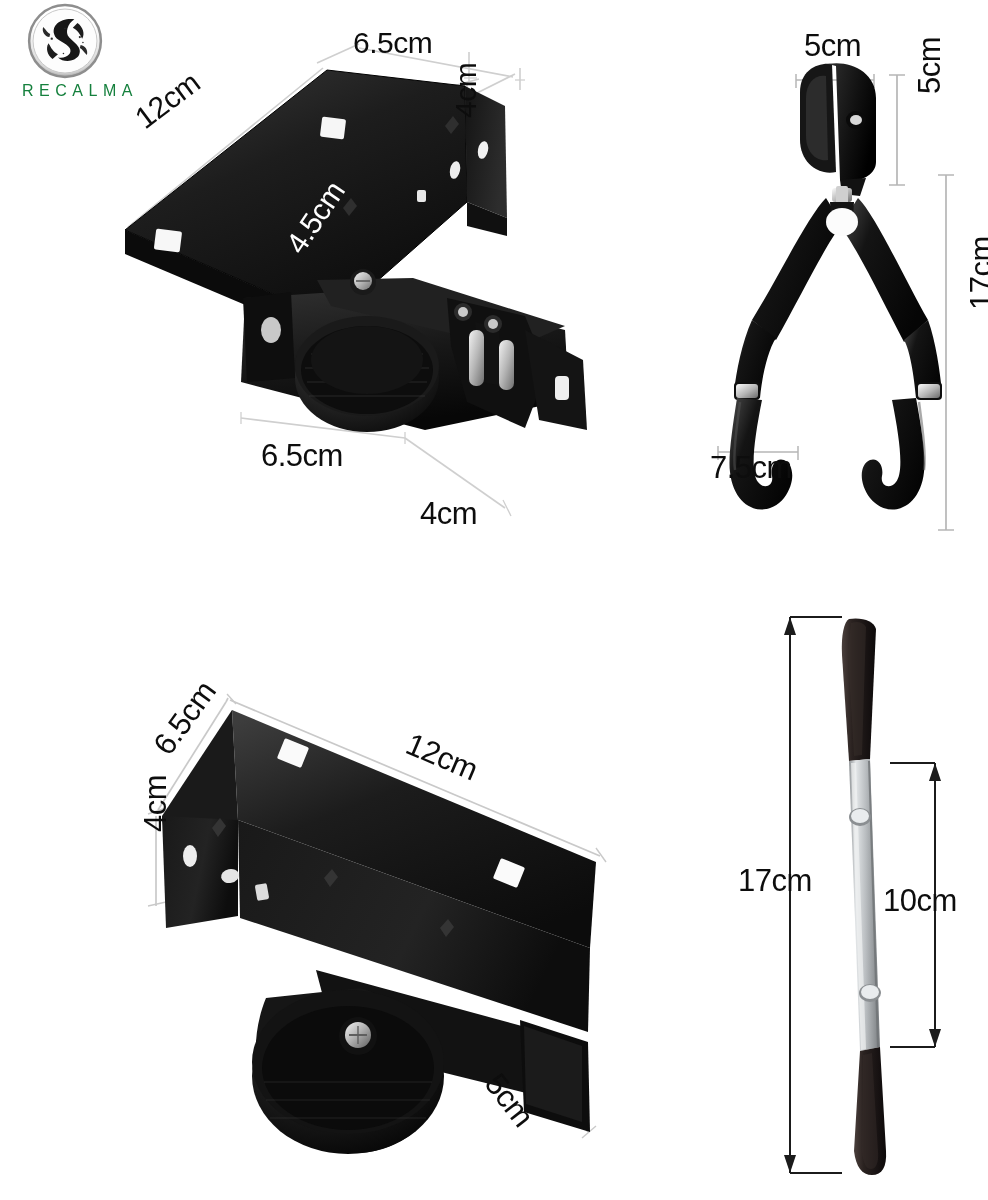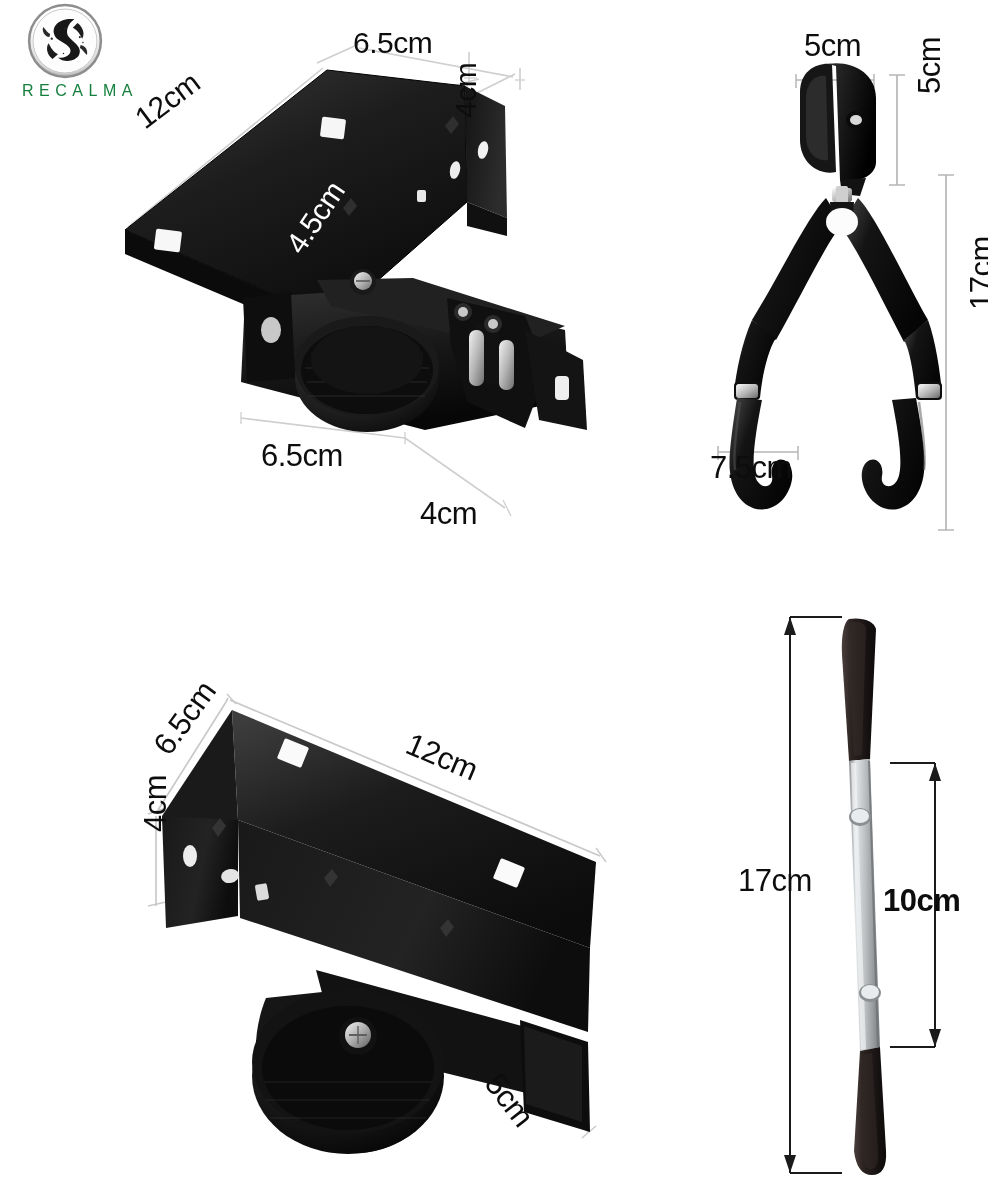--- a/index.html
+++ b/index.html
@@ -416,16 +416,16 @@
         <ellipse cx="120" cy="398" rx="11" ry="9" fill="#8b8f92"></ellipse>
         <ellipse cx="120" cy="397" rx="9" ry="7" fill="#e9ecee"></ellipse>
 
         <path d="M110 456 L130 452 L136 556 C137 572 132 580 122 580 C112 580 106 572 104 556 Z" fill="url(#gripG)"></path>
         <path d="M113 460 L122 458 L128 556 C129 568 126 574 121 574 C116 574 113 568 112 556 Z" fill="#3a302d" opacity="0.4"></path>
       </g>
     </svg>
 
     <div class="dim" style="left:-12px; top:270px; font-size:31px;">17cm</div>
 
-    <div class="dim" style="left:133px; top:290px; font-size:31px;font-weight:bold;">10cm</div>
+    <div class="dim" style="left:133px; top:290px; font-size:31px;">10cm</div>
   </div>
 
 </div>
 
 </body></html>

